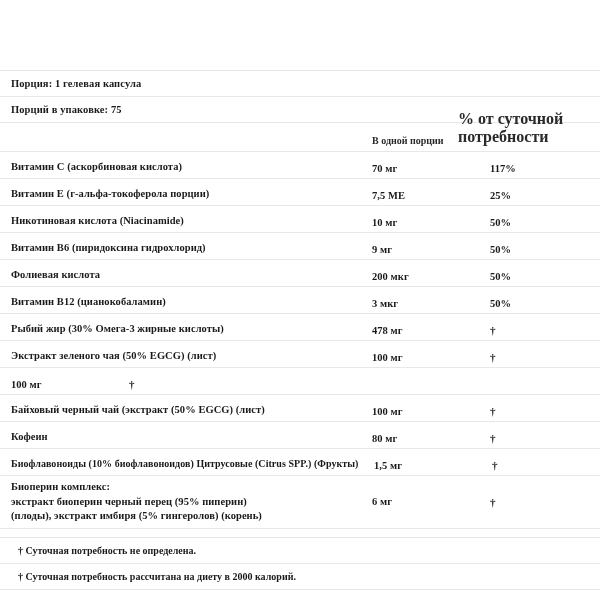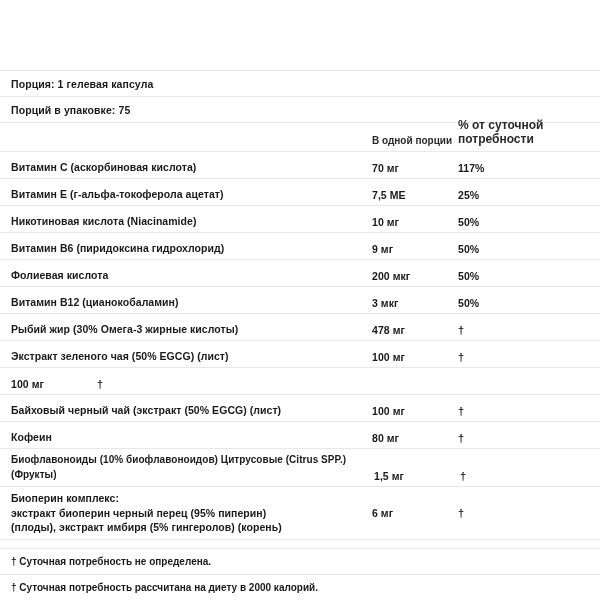--- a/index.html
+++ b/index.html
@@ -12,20 +12,21 @@
     font-family: "Liberation Sans", "DejaVu Sans", sans-serif;
   }
 
   #label-panel {
     position: absolute;
     left: 0;
     top: 0;
     width: 600px;
     height: 440px;
     background: #ffffff;
+    font-family: Liberation Serif, serif;
   }
 
   .spacer-top {
     height: 70px;
   }
 
   .sep {
     height: 1px;
     background: #e8e8e8;
     width: 100%;
@@ -61,21 +62,21 @@
     flex: 0 0 361px;
   }
 
   .col-amount {
     flex: 0 0 86px;
     font-size: 10px;
   }
 
   .col-dv {
     flex: 1 1 auto;
-    font-size: 12px;
+    font-size: 16px;
   }
 
   .nut-row {
     display: flex;
     align-items: flex-end;
     min-height: 26px;
     padding: 4px 11px;
     font-size: 10.5px;
     font-weight: bold;
     color: #1a1a1a;
@@ -96,31 +97,32 @@
   .nut-name.wide {
     flex: 0 0 363px;
   }
 
   .nut-amount {
     flex: 0 0 86px;
   }
 
   .nut-dv {
     flex: 1 1 auto;
+    margin-left: 32px;
   }
 
   .dagger {
     font-size: 11px;
   }
 
   .foot-row {
     display: flex;
     align-items: center;
     height: 25px;
-    padding: 0 11px;
+    padding: 0 18px;
     font-size: 10px;
     font-weight: bold;
     color: #1a1a1a;
   }
 
   .multiline {
     white-space: pre-line;
   }
 </style>
 </head>
@@ -149,21 +151,21 @@
   <div class="sep"></div>
 
   <div id="nutrient-rows">
       <div class="nut-row">
         <div class="nut-name">Витамин C (аскорбиновая кислота)</div>
         <div class="nut-amount">70 мг</div>
         <div class="nut-dv">117%</div>
       </div>
       <div class="sep"></div>
       <div class="nut-row">
-        <div class="nut-name">Витамин E (г-альфа-токоферола ацетат)</div>
+        <div class="nut-name">Витамин E (г-альфа-токоферола порции)</div>
         <div class="nut-amount">7,5 МЕ</div>
         <div class="nut-dv">25%</div>
       </div>
       <div class="sep"></div>
       <div class="nut-row">
         <div class="nut-name">Никотиновая кислота (Niacinamide)</div>
         <div class="nut-amount">10 мг</div>
         <div class="nut-dv">50%</div>
       </div>
       <div class="sep"></div>

